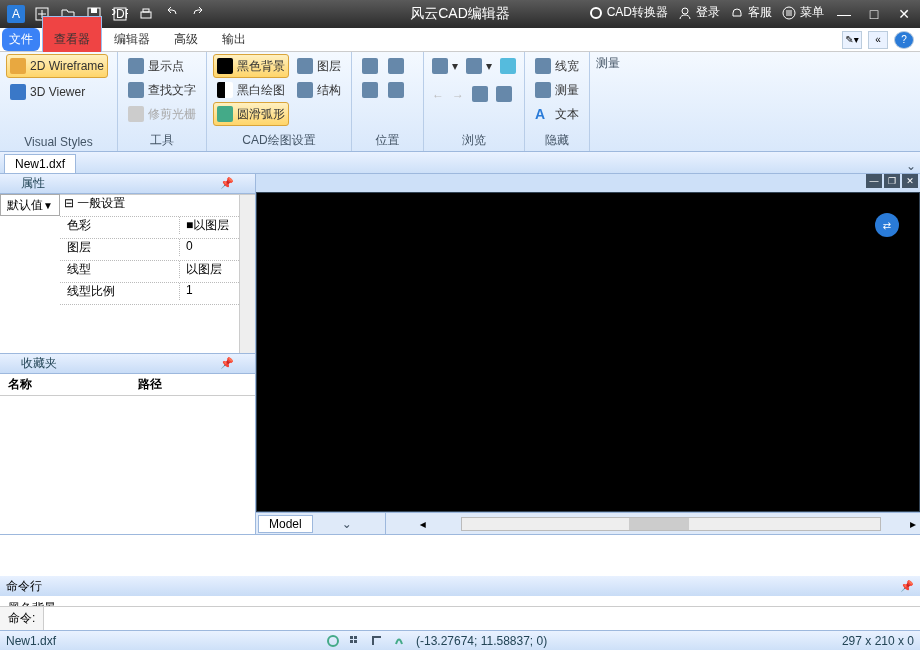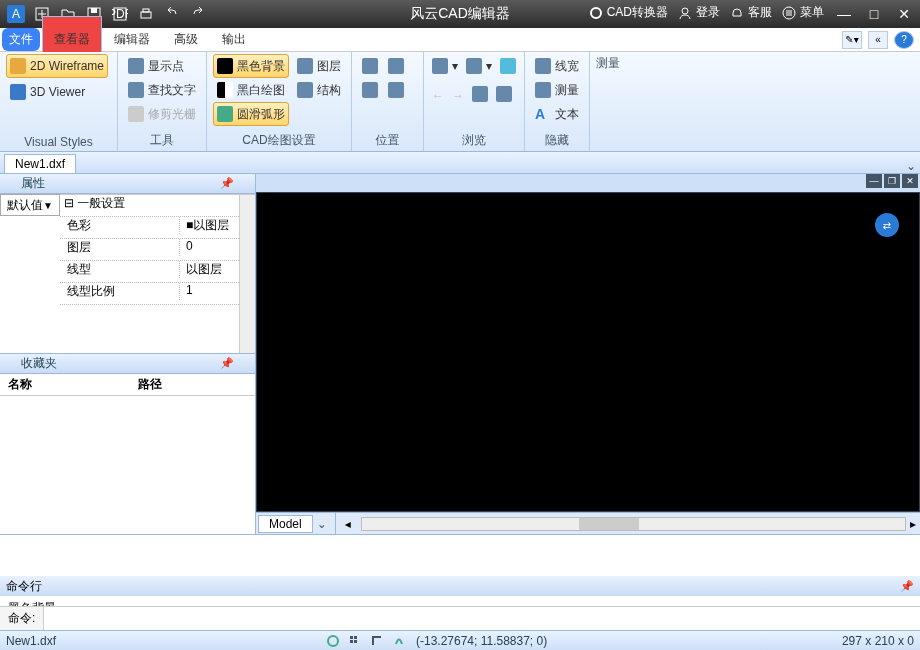--- a/index.html
+++ b/index.html
@@ -43,21 +43,21 @@
 .propscroll { position:absolute; right:0; top:0; bottom:0; width:16px; background:#eee; border-left:1px solid #ccc; }
 .favlist { background:#fff; flex:1; }
 .favhdr { display:flex; border-bottom:1px solid #ccc; height:22px; align-items:center; }
 .favhdr div { padding-left:8px;font-weight:bold; }
 .canvaswrap { flex:1; display:flex; flex-direction:column; min-width:0; }
 .canvasbar { height:18px; background:#cde0f8; display:flex; }
 .canvasbar .cbtn { margin-left:auto; display:flex; gap:2px; padding-right:2px; }
 .canvasbar .cbtn span { width:16px; height:14px; background:#456; color:#fff; font-size:9px; display:flex; align-items:center; justify-content:center; cursor:pointer; }
 .canvas { flex:1; background:#000; position:relative; border:1px solid #345; }
 .canvas .badge { position:absolute; right:20px; top:20px; width:24px; height:24px; background:#2a7bd8; border-radius:50%; display:flex; align-items:center; justify-content:center; color:#fff; font-size:10px; cursor:pointer; }
-.canvasfoot { height:22px; background:#dfeaf9; display:flex; align-items:center; border-top:1px solid #9db8dd; }
+.canvasfoot { height:22px; background:#dfeaf9; display:flex; align-items:center; border-top:1px solid #9db8dd;gap:25px; }
 .canvasfoot .modeltab { background:#fff; border:1px solid #9db8dd; padding:1px 10px; font-size:12px; margin-left:2px; cursor:pointer; }
 .canvasfoot .cchev { width:18px; text-align:center; color:#456; cursor:pointer; }
 .canvasfoot .hscroll { flex:1; height:14px; margin-left:6px; background:#eee; border:1px solid #bbb; position:relative; }
 .canvasfoot .hscroll .thumb { position:absolute; left:40%; width:60px; height:100%; background:#ccc; }
 .cmdpanel { height:96px; display:flex; flex-direction:column; border-top:1px solid #9db8dd; background:#fff; }
 .cmdhdr { height:20px; background:linear-gradient(#e8f1ff,#c8dcf6); display:flex; align-items:center; padding:0 6px;margin-top:41px; }
 .cmdhdr .pin { margin-left:auto; font-size:11px; cursor:pointer; }
 .cmdtext { flex:1; padding:4px 8px; color:#000; font-size:12px; overflow:auto; }
 .cmdinput { height:24px; display:flex; align-items:center; border-top:1px solid #ccc; }
 .cmdinput .cl { padding:0 8px; border-right:1px solid #ccc; height:100%; display:flex; align-items:center; background:#f5f5f5; }

